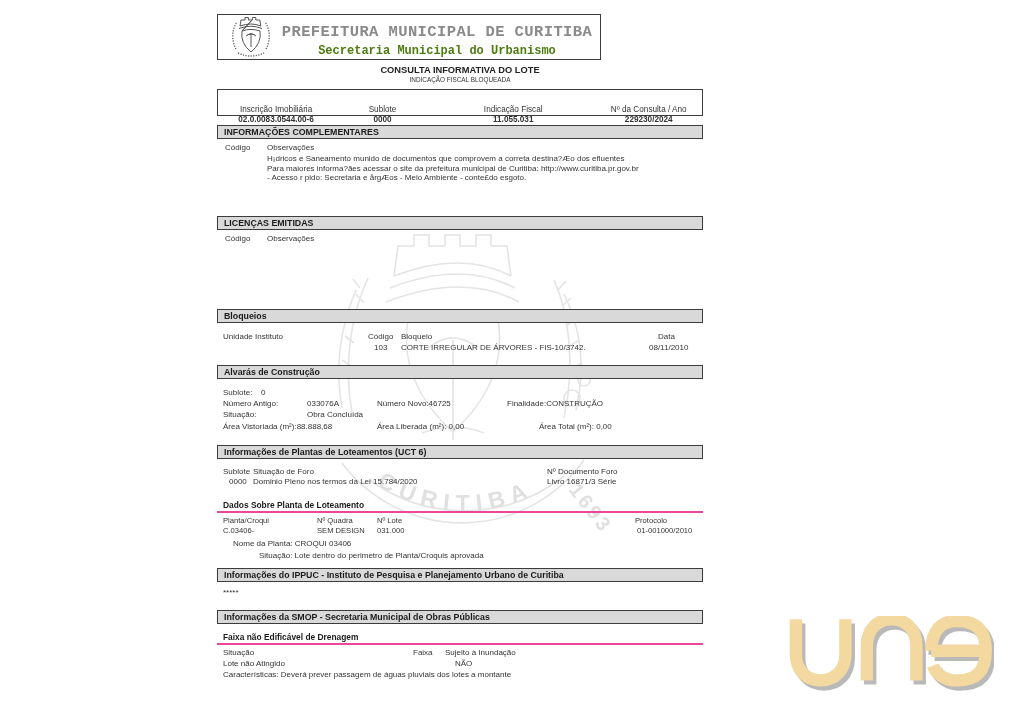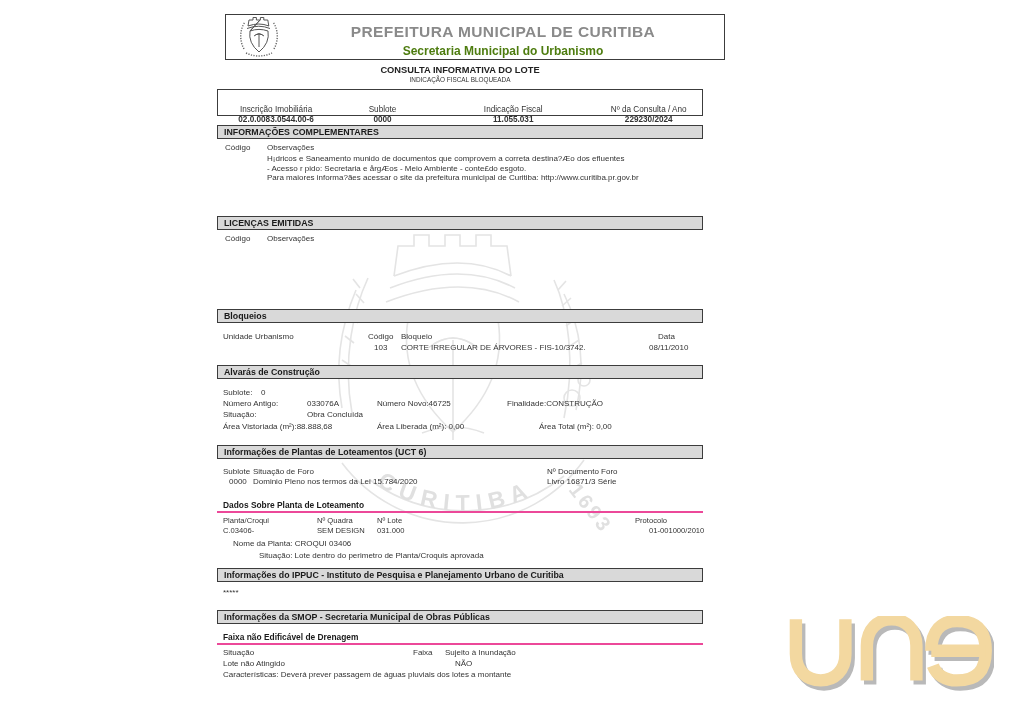--- a/index.html
+++ b/index.html
@@ -15,21 +15,21 @@
   .bar{
     position:absolute;left:0;width:100%;height:14px;box-sizing:border-box;
     background:#d9d9d9;border:1px solid #3c3c3c;
     font-size:8.8px;font-weight:bold;line-height:12px;padding-left:6px;color:#1a1a1a;
   }
   .subhead{
     position:absolute;left:0;width:100%;box-sizing:border-box;
     font-size:8.4px;font-weight:bold;color:#1a1a1a;
     border-bottom:2px solid #ec4899;padding:0 0 1px 6px;
   }
-  .header-box{left:8px;top:6px;width:500px;height:46px;}
+  .header-box{left:0;top:6px;width:384px;height:46px;font-family:Liberation Mono, monospace;}
   .org-title{position:absolute;left:60px;right:4px;top:8px;text-align:center;
     font-size:15.5px;font-weight:bold;color:#8a8a8a;letter-spacing:.4px;}
   .dept-title{position:absolute;left:60px;right:4px;top:29px;text-align:center;
     font-size:12px;font-weight:bold;color:#4d7c0f;}
   .doc-title{position:absolute;left:0;top:57px;width:100%;text-align:center;
     font-size:9.3px;font-weight:bold;color:#222;}
   .doc-subtitle{position:absolute;left:0;top:68px;width:100%;text-align:center;
     font-size:6.4px;color:#333;}
   .summary-box{left:0;top:81px;width:486px;height:27px;display:grid;
     grid-template-columns:24% 20% 34% 22%;align-content:center;}
@@ -120,30 +120,30 @@
         <div class="summary-label">Nº da Consulta / Ano</div>
         <div class="summary-value">229230/2024</div>
       </div>
     </div>
 
     <div class="bar" style="top:117px">INFORMAÇÕES COMPLEMENTARES</div>
     <div class="t" style="left:8px;top:135px">Código</div>
     <div class="t" style="left:50px;top:135px">Observações</div>
     <div class="abs" style="left:50px;top:146px;width:432px;font-size:8px;line-height:9.7px;color:#333">
       <div>H¡dricos e Saneamento munido de documentos que comprovem a correta destina?Æo dos efluentes</div>
+      <div>Para maiores informa?ães acessar o site da prefeitura municipal de Curitiba: http://www.curitiba.pr.gov.br</div>
       <div>- Acesso r pido: Secretaria e årgÆos - Meio Ambiente - conte£do esgoto.</div>
-      <div>Para maiores informa?ães acessar o site da prefeitura municipal de Curitiba: http://www.curitiba.pr.gov.br</div>
     </div>
 
     <div class="bar" style="top:208px">LICENÇAS EMITIDAS</div>
     <div class="t" style="left:8px;top:226px">Código</div>
     <div class="t" style="left:50px;top:226px">Observações</div>
 
     <div class="bar" style="top:301px">Bloqueios</div>
-    <div class="t" style="left:6px;top:324px">Unidade Urbanismo</div>
+    <div class="t" style="left:6px;top:324px">Unidade Instituto</div>
     <div class="t" style="left:151px;top:324px">Código</div>
     <div class="t" style="left:184px;top:324px">Bloqueio</div>
     <div class="t" style="left:441px;top:324px">Data</div>
     <div class="t" style="left:157px;top:335px">103</div>
     <div class="t" style="left:184px;top:335px">CORTE IRREGULAR DE ÁRVORES - FIS-10/3742.</div>
     <div class="t" style="left:432px;top:335px">08/11/2010</div>
 
     <div class="bar" style="top:357px">Alvarás de Construção</div>
     <div class="t" style="left:6px;top:380px">Sublote:</div>
     <div class="t" style="left:44px;top:380px">0</div>
@@ -166,21 +166,21 @@
     <div class="t" style="left:330px;top:469px">Livro 16871/3 Série</div>
 
     <div class="subhead" style="top:492px">Dados Sobre Planta de Loteamento</div>
     <div class="t" style="left:6px;top:508px;font-size:7.6px">Planta/Croqui</div>
     <div class="t" style="left:100px;top:508px;font-size:7.6px">Nº Quadra</div>
     <div class="t" style="left:160px;top:508px;font-size:7.6px">Nº Lote</div>
     <div class="t" style="left:418px;top:508px;font-size:7.6px">Protocolo</div>
     <div class="t" style="left:6px;top:518px;font-size:7.6px">C.03406-</div>
     <div class="t" style="left:100px;top:518px;font-size:7.6px">SEM DESIGN</div>
     <div class="t" style="left:160px;top:518px;font-size:7.6px">031.000</div>
-    <div class="t" style="left:432px;top:518px;font-size:7.6px">01-001000/2010</div>
+    <div class="t" style="left:420px;top:518px;font-size:7.6px">01-001000/2010</div>
     <div class="t" style="left:16px;top:531px">Nome da Planta: CROQUI 03406</div>
     <div class="t" style="left:42px;top:543px">Situação: Lote dentro do perimetro de Planta/Croquis aprovada</div>
 
     <div class="bar" style="top:560px">Informações do IPPUC - Instituto de Pesquisa e Planejamento Urbano de Curitiba</div>
     <div class="t" style="left:6px;top:580px">*****</div>
 
     <div class="bar" style="top:602px">Informações da SMOP - Secretaria Municipal de Obras Públicas</div>
     <div class="subhead" style="top:624px">Faixa não Edificável de Drenagem</div>
     <div class="t" style="left:6px;top:640px">Situação</div>
     <div class="t" style="left:196px;top:640px">Faixa</div>

